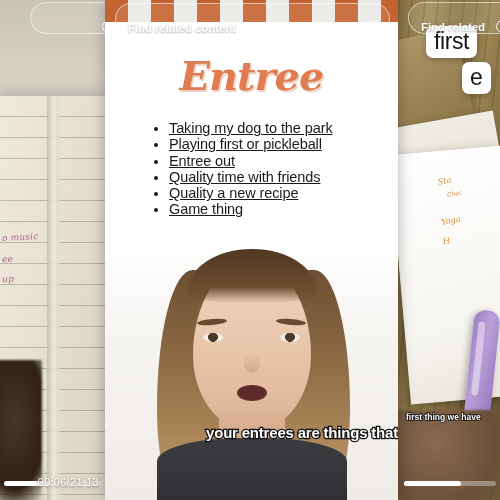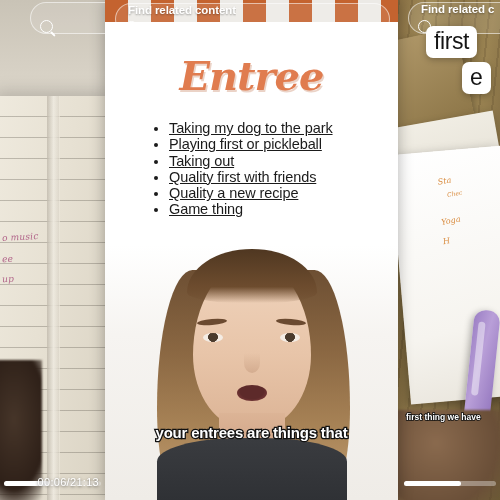--- a/index.html
+++ b/index.html
@@ -222,21 +222,21 @@
     bottom: 0; width: 190px; height: 62px;
     background: linear-gradient(180deg,#3a3c40 0%, #2f3135 100%);
     border-radius: 44% 44% 0 0 / 38% 38% 0 0;
   }
 
   
   .caption {
     position: absolute;
     left: 0; right: 0;
     bottom: 58px;
-    text-align: center;
+    text-align: right;
     font-size: 15px;
     font-weight: 700;
     line-height: 18px;
     color: #fff;
     letter-spacing: -.2px;
     -webkit-text-stroke: 2.6px #111;
     paint-order: stroke fill;
     z-index: 6;
   }
 
@@ -351,28 +351,27 @@
     -webkit-text-stroke: 1.7px #111;
     paint-order: stroke fill;
     white-space: nowrap;
     z-index: 6;
   }
 
   
   .search-pill {
     position: absolute;
     display: flex;
-    align-items: flex-start;
+    align-items: flex-end;
     height: 30px;
     border: 1.3px solid rgba(255,255,255,.55);
     border-radius: 16px;
     background: rgba(255,255,255,.10);
     color: #fff;
     z-index: 8;
-    flex-direction: column;
   }
   .search-pill .sp-label {
     flex: 1;
     padding-left: 12px;
     font-size: 11.5px;
     font-weight: 700;
     letter-spacing: -.1px;
     white-space: nowrap;
     overflow: hidden;
     text-shadow: 0 1px 2px rgba(0,0,0,.35);
@@ -461,22 +460,22 @@
   </div>
 
   <div class="panel" id="panel-center">
     <div class="center-canvas">
 
       <div class="entree-title">Entree</div>
 
       <ul class="entree-list">
         <li>Taking my dog to the park</li>
         <li>Playing first or pickleball</li>
-        <li>Taking out</li>
-        <li>Quality first with friends</li>
+        <li>Entree out</li>
+        <li>Quality time with friends</li>
         <li>Quality a new recipe</li>
         <li>Game thing</li>
       </ul>
 
       <div class="presenter">
         <div class="pr-bg"></div>
         <div class="pr-hair-l"></div>
         <div class="pr-hair-r"></div>
         <div class="pr-face"></div>
         <div class="pr-hairtop"></div>

